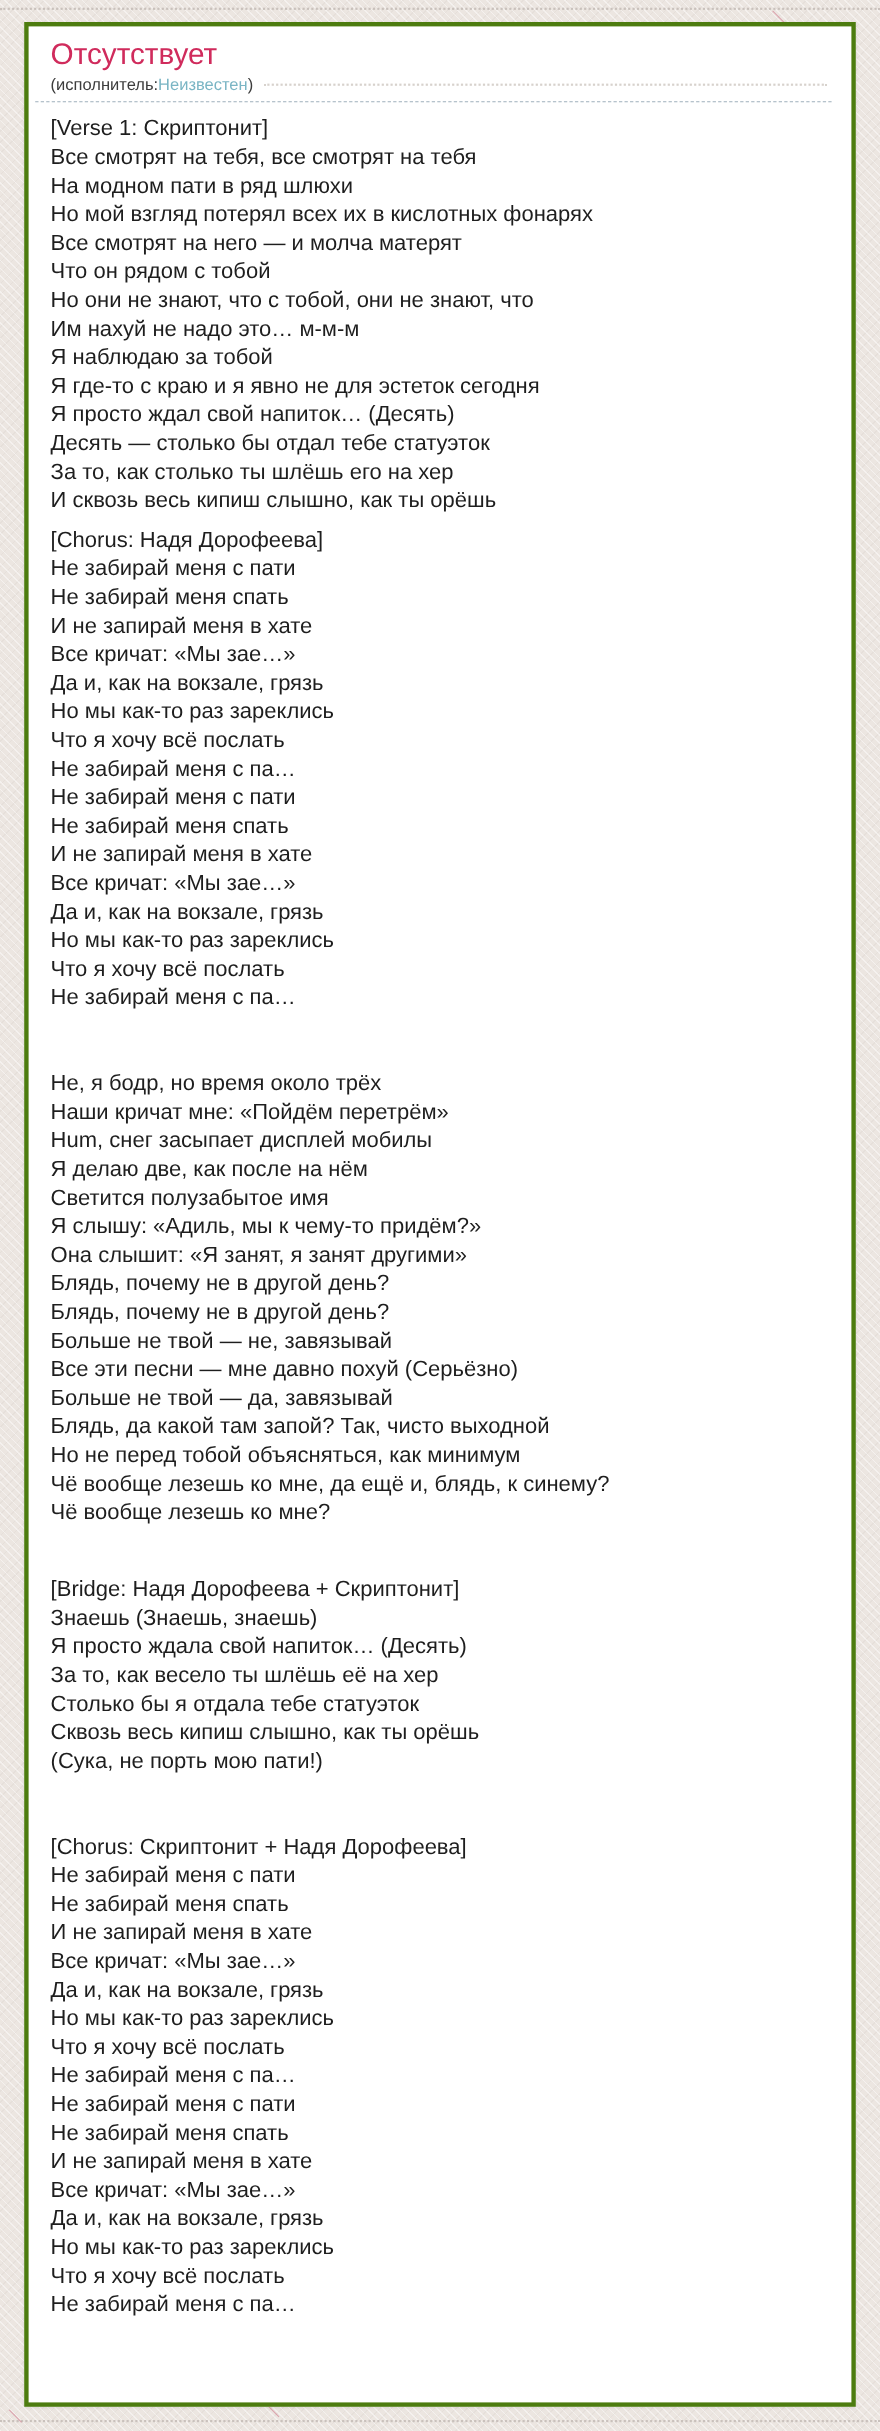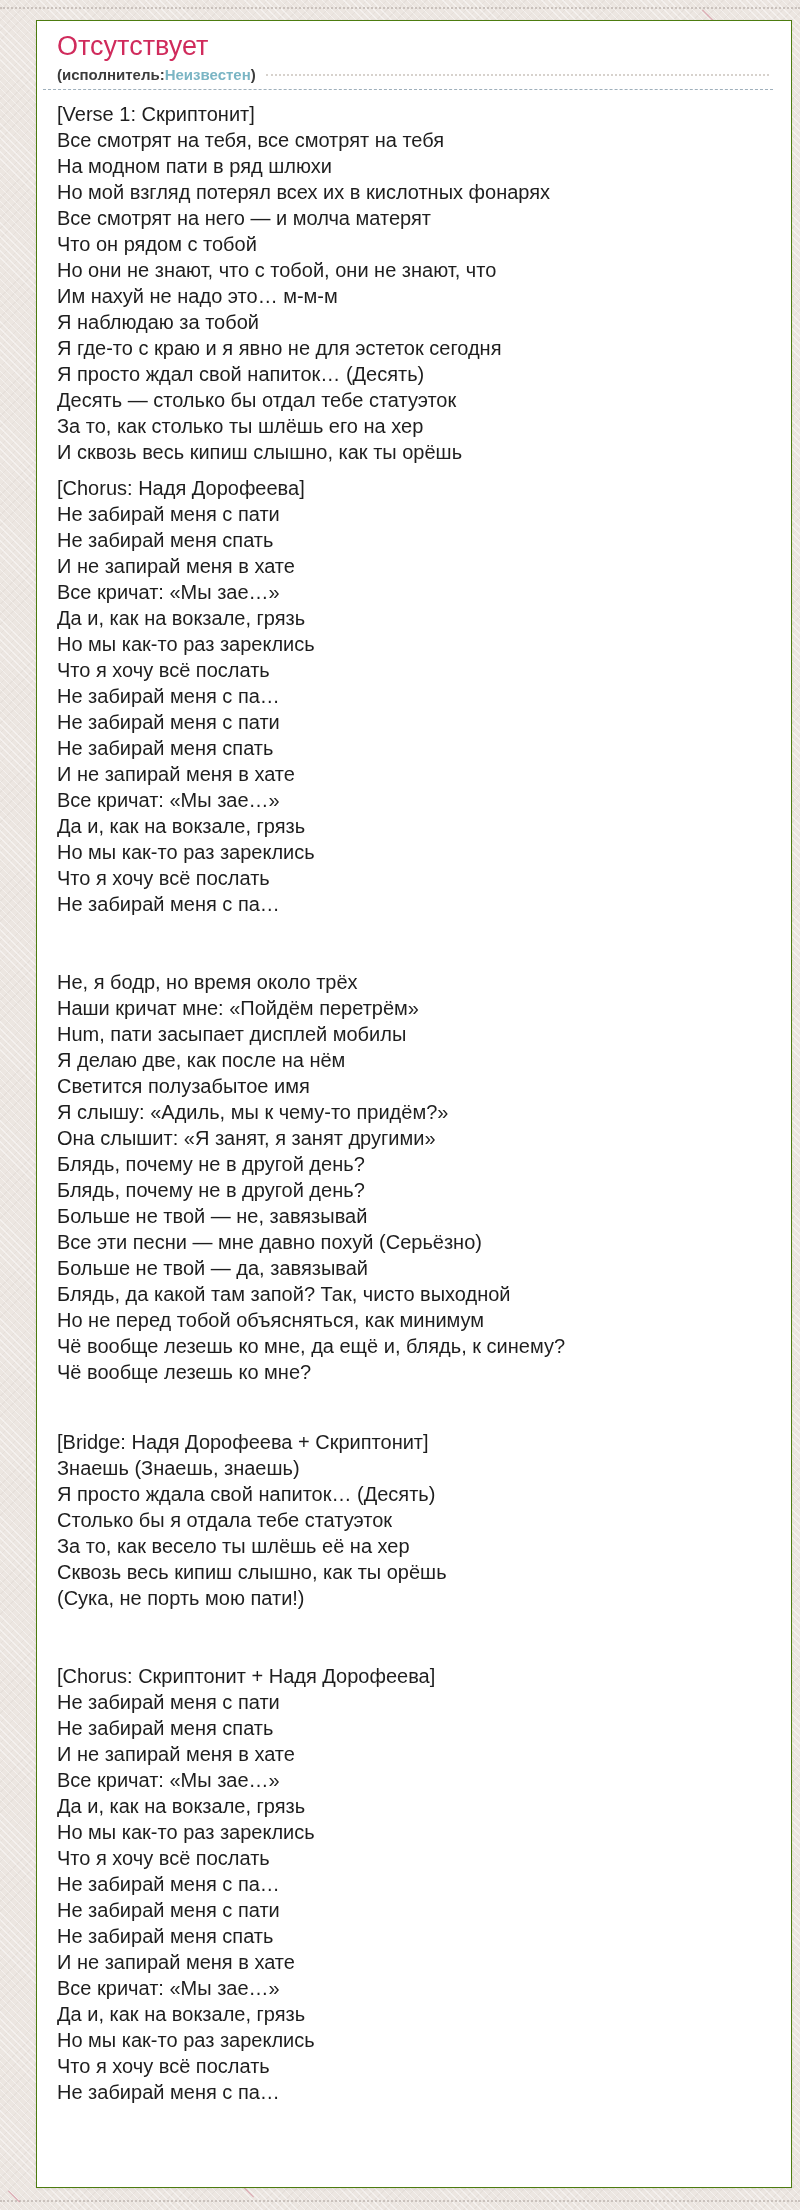--- a/index.html
+++ b/index.html
@@ -22,45 +22,44 @@
   .page-rule.top { top: 7px; }
   .page-rule.bottom { top: 2200px; }
 
   .bg-tick {
     position: absolute; width: 16px; height: 0;
     border-top: 1px solid rgba(206,110,132,0.55);
     transform: rotate(45deg);
   }
 
   .card {
-    position: absolute; left: 36px; top: 20px;
+    position: absolute; left: 22px; top: 20px;
     width: 756px; height: 2168px;
     box-sizing: border-box;
     background: var(--card-bg, #ffffff);
-    border: 1px solid #4d7c0f;
+    border: 4px solid #4d7c0f;
     box-shadow: 0 1px 3px rgba(0,0,0,0.07);
     padding: 9px 22px 0 20px;
   }
 
   .song-title {
     margin: 0;
     font-size: 27px;
     font-weight: normal;
     line-height: 32px;
     color: var(--title, #d02b5c);
   }
 
   .artist-row {
     display: flex;
     align-items: baseline;
     margin-top: 3px;
     font-size: 15px;
     line-height: 19px;
     color: #3c3c3c;
-    font-weight: bold;
   }
   .artist-link {
     color: var(--artist-link, #7ab5c4);
     text-decoration: none;
     cursor: pointer;
   }
   .dot-fill {
     flex: 1 1 auto;
     margin-left: 10px;
     border-bottom: 2px dotted #d7d2cd;
@@ -135,41 +134,41 @@
         <div class="lyric-line">И не запирай меня в хате</div>
         <div class="lyric-line">Все кричат: «Мы зае…»</div>
         <div class="lyric-line">Да и, как на вокзале, грязь</div>
         <div class="lyric-line">Но мы как-то раз зареклись</div>
         <div class="lyric-line">Что я хочу всё послать</div>
         <div class="lyric-line">Не забирай меня с па…</div>
       </div>
       <div class="lyrics-section" style="margin-top: 52px;">
         <div class="lyric-line">Не, я бодр, но время около трёх</div>
         <div class="lyric-line">Наши кричат мне: «Пойдём перетрём»</div>
-        <div class="lyric-line">Hum, пати засыпает дисплей мобилы</div>
+        <div class="lyric-line">Hum, снег засыпает дисплей мобилы</div>
         <div class="lyric-line">Я делаю две, как после на нём</div>
         <div class="lyric-line">Светится полузабытое имя</div>
         <div class="lyric-line">Я слышу: «Адиль, мы к чему-то придём?»</div>
         <div class="lyric-line">Она слышит: «Я занят, я занят другими»</div>
         <div class="lyric-line">Блядь, почему не в другой день?</div>
         <div class="lyric-line">Блядь, почему не в другой день?</div>
         <div class="lyric-line">Больше не твой — не, завязывай</div>
         <div class="lyric-line">Все эти песни — мне давно похуй (Серьёзно)</div>
         <div class="lyric-line">Больше не твой — да, завязывай</div>
         <div class="lyric-line">Блядь, да какой там запой? Так, чисто выходной</div>
         <div class="lyric-line">Но не перед тобой объясняться, как минимум</div>
         <div class="lyric-line">Чё вообще лезешь ко мне, да ещё и, блядь, к синему?</div>
         <div class="lyric-line">Чё вообще лезешь ко мне?</div>
       </div>
       <div class="lyrics-section" style="margin-top: 44px;">
         <div class="lyric-line">[Bridge: Надя Дорофеева + Скриптонит]</div>
         <div class="lyric-line">Знаешь (Знаешь, знаешь)</div>
         <div class="lyric-line">Я просто ждала свой напиток… (Десять)</div>
+        <div class="lyric-line">За то, как весело ты шлёшь её на хер</div>
         <div class="lyric-line">Столько бы я отдала тебе статуэток</div>
-        <div class="lyric-line">За то, как весело ты шлёшь её на хер</div>
         <div class="lyric-line">Сквозь весь кипиш слышно, как ты орёшь</div>
         <div class="lyric-line">(Сука, не порть мою пати!)</div>
       </div>
       <div class="lyrics-section" style="margin-top: 52px;">
         <div class="lyric-line">[Chorus: Скриптонит + Надя Дорофеева]</div>
         <div class="lyric-line">Не забирай меня с пати</div>
         <div class="lyric-line">Не забирай меня спать</div>
         <div class="lyric-line">И не запирай меня в хате</div>
         <div class="lyric-line">Все кричат: «Мы зае…»</div>
         <div class="lyric-line">Да и, как на вокзале, грязь</div>

